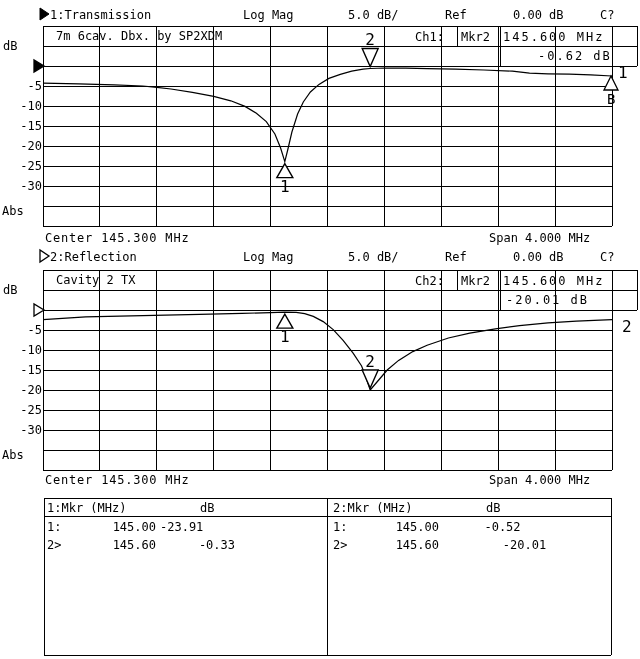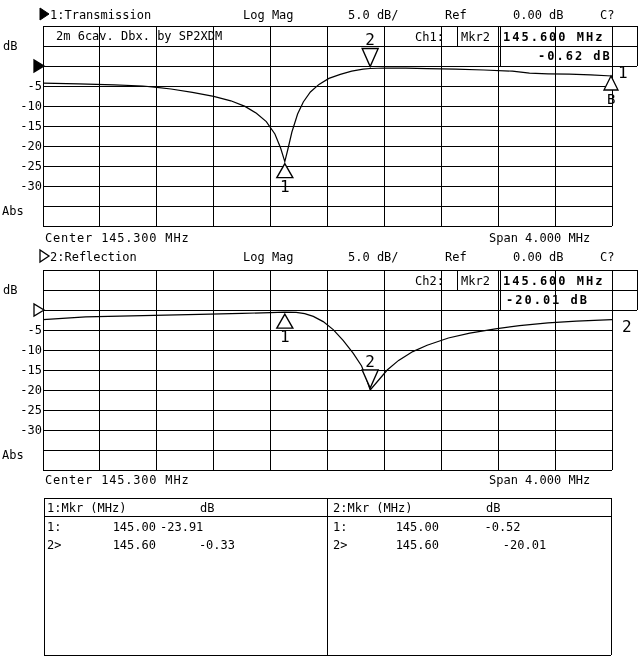--- a/index.html
+++ b/index.html
@@ -1,20 +1,20 @@
 <!DOCTYPE html>
 <html><head>
 <meta charset="utf-8">
 <style>
   html,body{margin:0;padding:0;background:#fff;}
   #screen{position:relative;width:640px;height:659px;background:#ffffff;overflow:hidden;
           font-family:"DejaVu Sans Mono","Liberation Mono",monospace;color:#000;}
   #vector{position:absolute;left:0;top:0;z-index:1;}
   .txt{position:absolute;z-index:2;font-size:12px;line-height:16px;height:16px;white-space:pre;}
-  .wide{letter-spacing:2px;font-weight:bold;}
+  .wide{letter-spacing:2px;}
   .tick{left:0;width:42px;text-align:right;}
 </style>
 </head>
 <body>
 
 <div id="screen">
   <svg id="vector" width="640" height="659" xmlns="http://www.w3.org/2000/svg">
       <g>
         <line x1="43" y1="26" x2="637" y2="26" stroke="#000000" stroke-width="1" shape-rendering="crispEdges"></line>
         <line x1="43" y1="226" x2="612" y2="226" stroke="#000000" stroke-width="1" shape-rendering="crispEdges"></line>
@@ -105,21 +105,21 @@
       </g>
     </svg>
 
   <span class="txt" style="left:50px;top:7px">1:Transmission</span>
   <span class="txt" style="left:243px;top:7px">Log Mag</span>
   <span class="txt" style="left:348px;top:7px">5.0 dB/</span>
   <span class="txt" style="left:445px;top:7px">Ref</span>
   <span class="txt" style="left:513px;top:7px">0.00 dB</span>
   <span class="txt" style="left:600px;top:7px">C?</span>
 
-  <span class="txt" style="left:56px;top:28px">2m 6cav. Dbx. by SP2XDM</span>
+  <span class="txt" style="left:56px;top:28px">7m 6cav. Dbx. by SP2XDM</span>
   <span class="txt" style="left:415px;top:29px">Ch1:</span>
   <span class="txt" style="left:461px;top:29px">Mkr2</span>
   <span class="txt wide" style="left:503px;top:29px">145.600 MHz</span>
   <span class="txt wide" style="left:538px;top:48px">-0.62 dB</span>
   <span class="txt" style="left:3px;top:38px">dB</span>
   <span class="txt tick" style="top:78px">-5</span>
   <span class="txt tick" style="top:98px">-10</span>
   <span class="txt tick" style="top:118px">-15</span>
   <span class="txt tick" style="top:138px">-20</span>
   <span class="txt tick" style="top:158px">-25</span>
@@ -128,20 +128,21 @@
   <span class="txt" style="left:45px;top:230px;letter-spacing:0.8px">Center 145.300 MHz</span>
   <span class="txt" style="left:489px;top:230px">Span 4.000 MHz</span>
 
   <span class="txt" style="left:50px;top:249px">2:Reflection</span>
   <span class="txt" style="left:243px;top:249px">Log Mag</span>
   <span class="txt" style="left:348px;top:249px">5.0 dB/</span>
   <span class="txt" style="left:445px;top:249px">Ref</span>
   <span class="txt" style="left:513px;top:249px">0.00 dB</span>
   <span class="txt" style="left:600px;top:249px">C?</span>
 
+  <span class="txt" style="left:56px;top:272px">Cavity 2 TX</span>
   <span class="txt" style="left:415px;top:273px">Ch2:</span>
   <span class="txt" style="left:461px;top:273px">Mkr2</span>
   <span class="txt wide" style="left:503px;top:273px">145.600 MHz</span>
   <span class="txt wide" style="left:506px;top:292px">-20.01 dB</span>
   <span class="txt" style="left:3px;top:282px">dB</span>
   <span class="txt tick" style="top:322px">-5</span>
   <span class="txt tick" style="top:342px">-10</span>
   <span class="txt tick" style="top:362px">-15</span>
   <span class="txt tick" style="top:382px">-20</span>
   <span class="txt tick" style="top:402px">-25</span>

